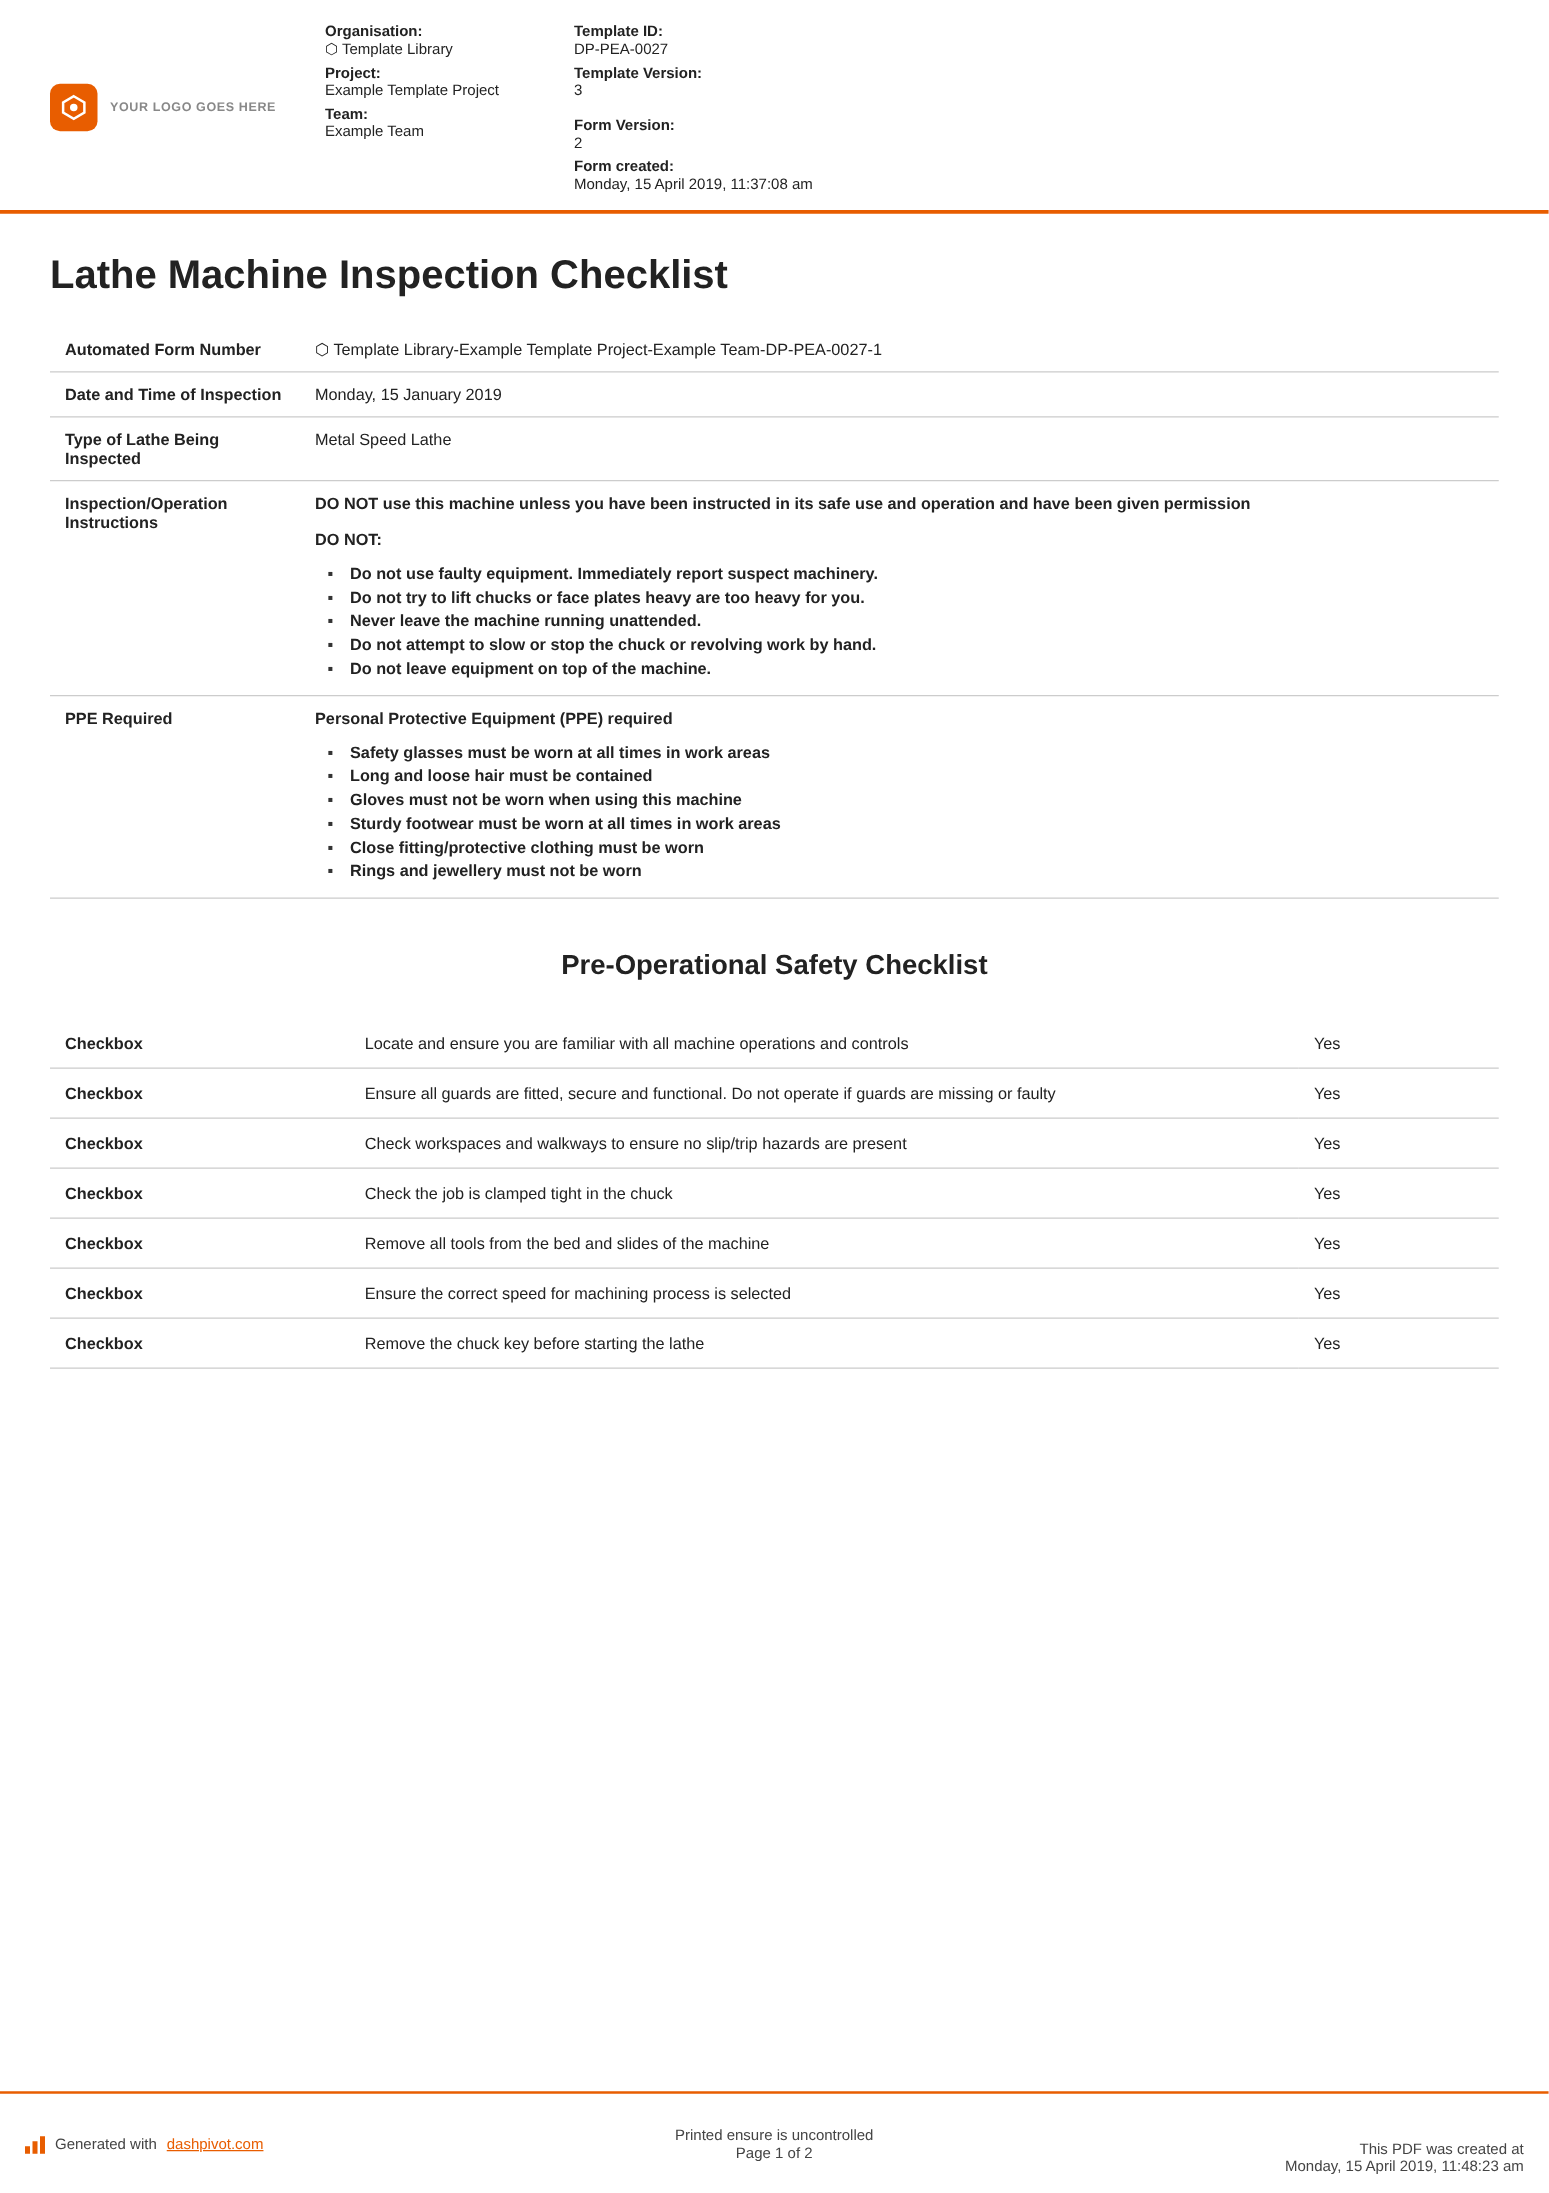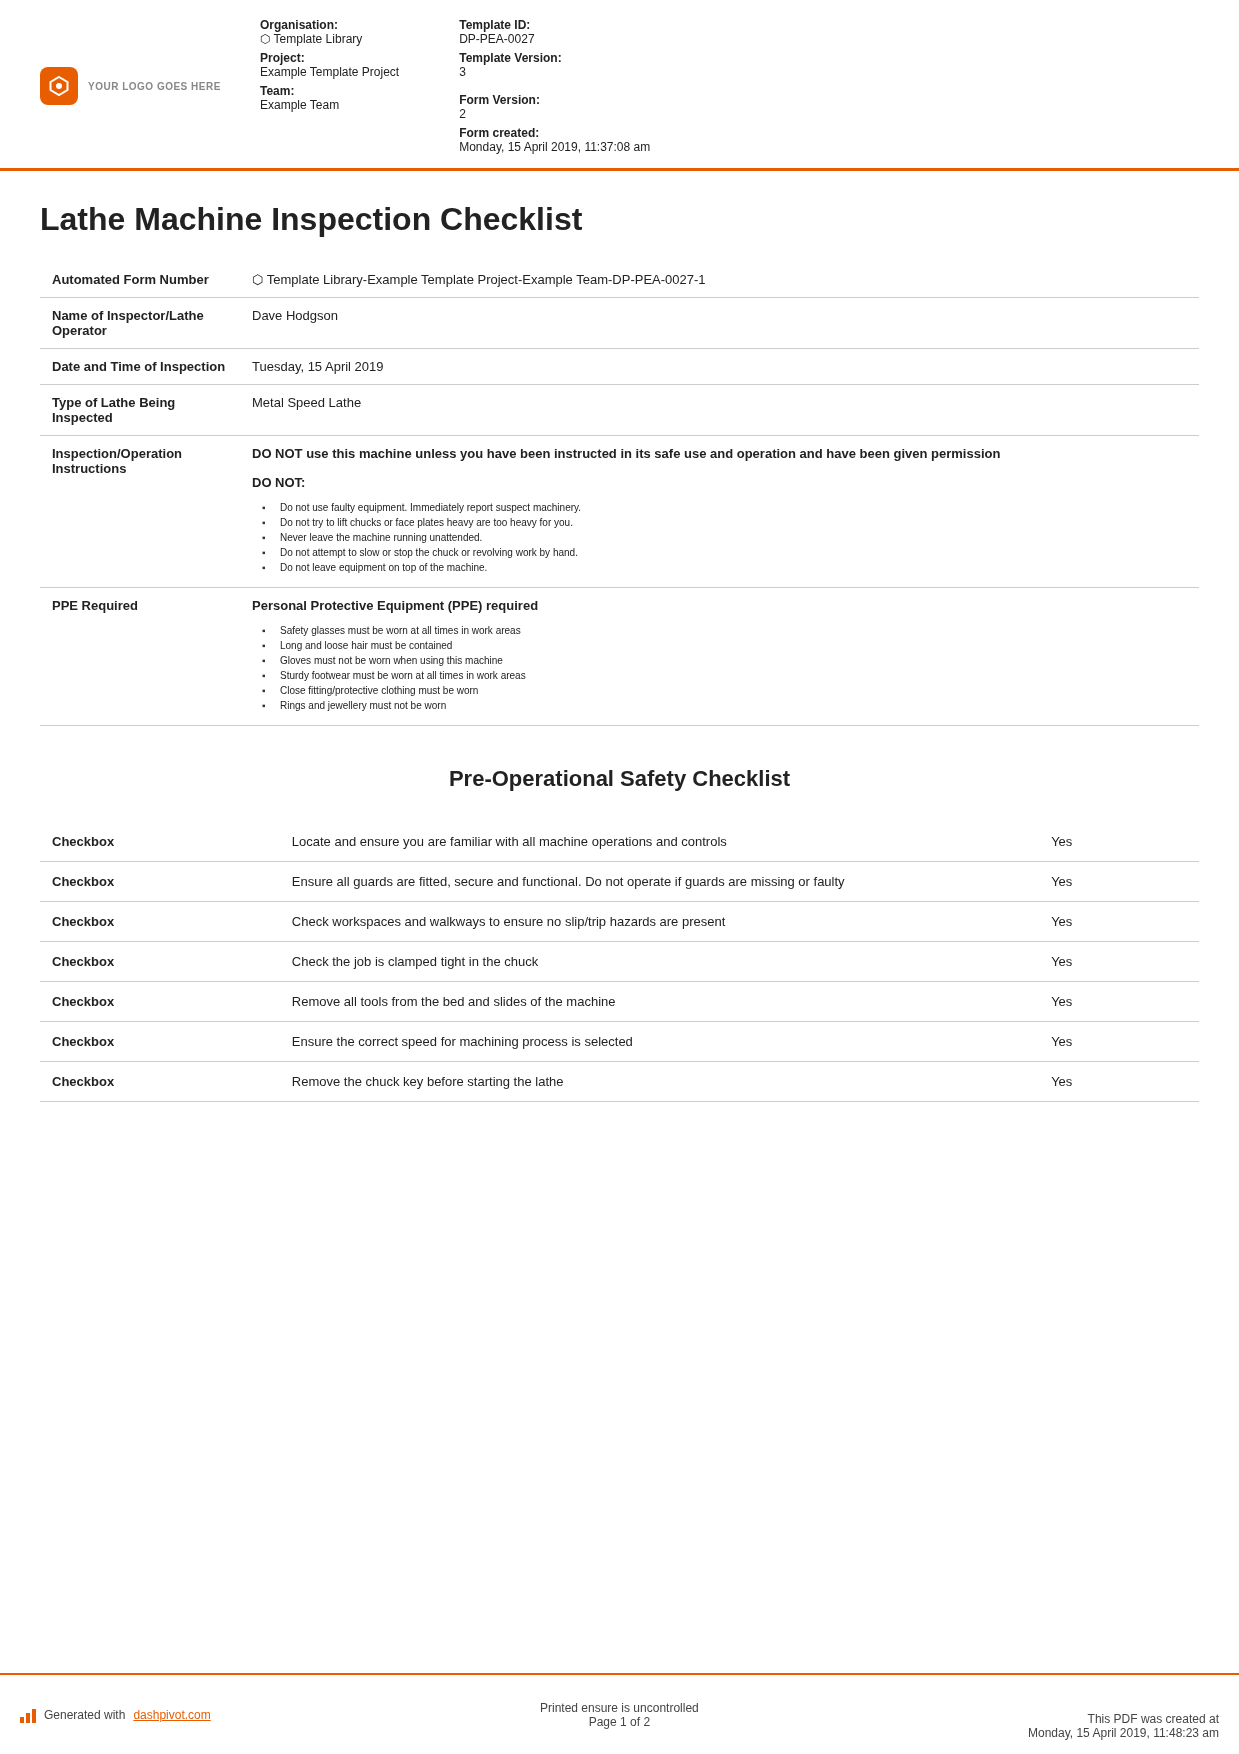--- a/index.html
+++ b/index.html
@@ -102,22 +102,22 @@
 
     .bullet-list {
       list-style: none;
       padding-left: 10px;
       margin-top: 12px;
     }
     .bullet-list li {
       position: relative;
       padding-left: 18px;
       margin-bottom: 4px;
-      font-size: 10px;
-      font-weight: normal;
+      font-size: 13px;
+      font-weight: bold;
     }
     .bullet-list li::before {
       content: "▪";
       position: absolute;
       left: 0;
       color: #333;
     }
 
     .do-not-header {
       font-weight: bold;
@@ -252,28 +252,24 @@
     <div class="doc-title">Lathe Machine Inspection Checklist</div>
 
     <table class="info-table">
       <tbody>
 
         <tr>
           <td>Automated Form Number</td>
           <td>⬡ Template Library-Example Template Project-Example Team-DP-PEA-0027-1</td>
         </tr>
 
-        <tr>
-          <td>Name of Inspector/Lathe Operator</td>
-          <td>Dave Hodgson</td>
-        </tr>
 
         <tr>
           <td>Date and Time of Inspection</td>
-          <td>Tuesday, 15 April 2019</td>
+          <td>Monday, 15 January 2019</td>
         </tr>
 
         <tr>
           <td>Type of Lathe Being Inspected</td>
           <td>Metal Speed Lathe</td>
         </tr>
 
         <tr>
           <td>Inspection/Operation Instructions</td>
           <td>

